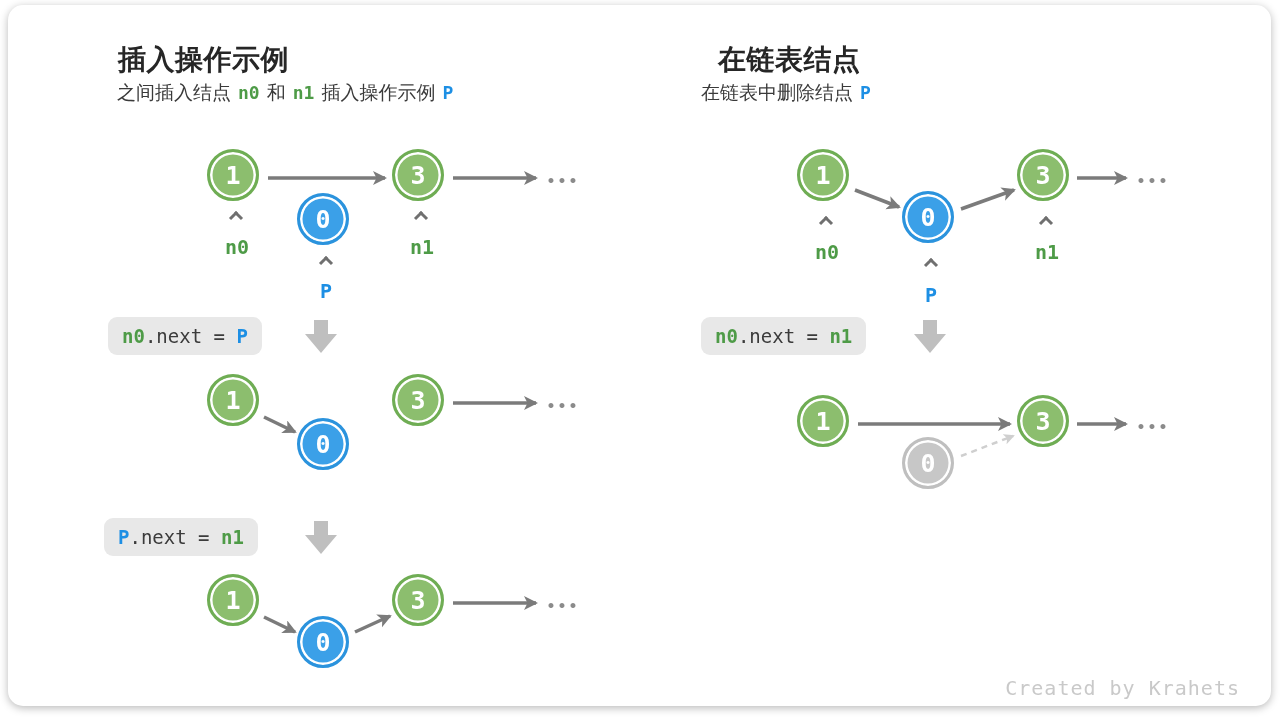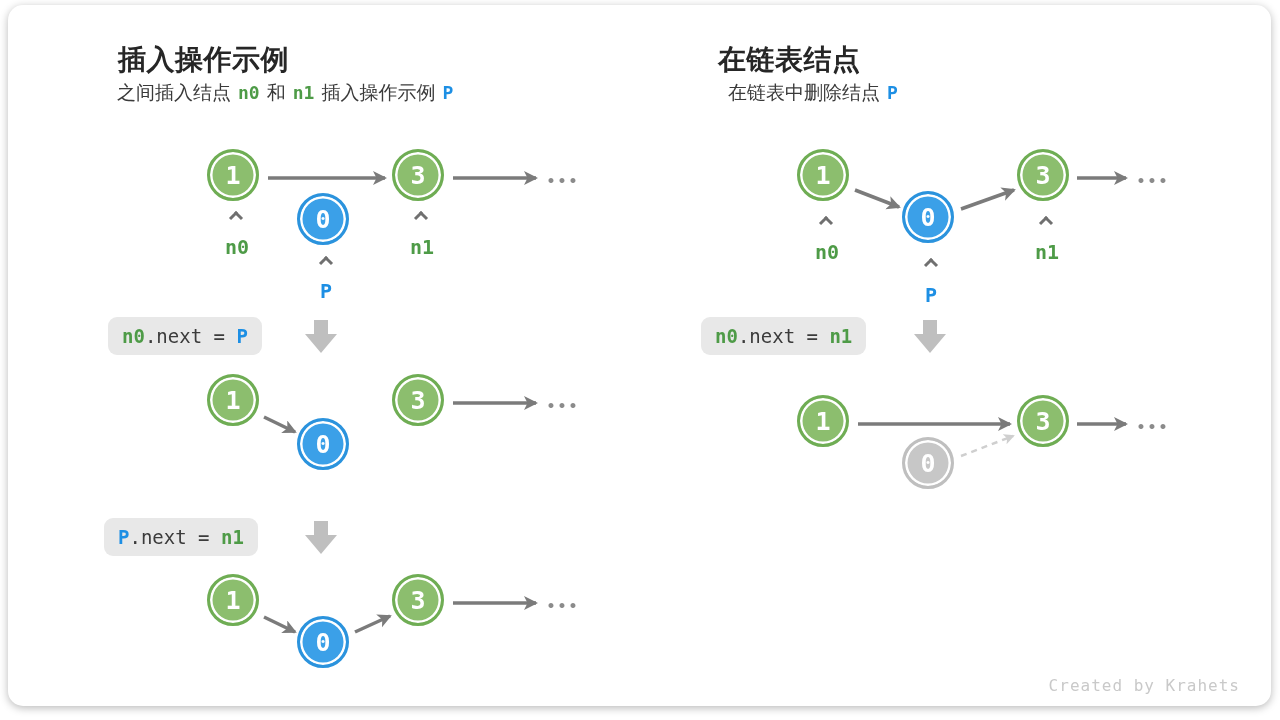--- a/index.html
+++ b/index.html
@@ -44,21 +44,21 @@
   .ellipsis{position:absolute;transform:translate(-50%,-50%);color:var(--ellipsis);
             font-size:14px;font-weight:bold;letter-spacing:2px;
             font-family:"DejaVu Sans",sans-serif;white-space:nowrap}
 
   .codebox{position:absolute;height:38px;line-height:38px;padding:0 14px;background:var(--code-bg);
            border-radius:9px;font-family:"DejaVu Sans Mono",monospace;font-size:19px;
            color:var(--code-text);white-space:pre}
   .codebox .kw{font-weight:bold}
 
   .watermark{position:absolute;right:40px;top:676px;font-family:"DejaVu Sans Mono",monospace;
-             font-size:16px;letter-spacing:1px;color:var(--watermark)}
+             font-size:20px;letter-spacing:1px;color:var(--watermark)}
 </style>
 </head>
 <body>
 
 <div class="card"></div>
 
 <svg class="arrows" width="1280" height="720" viewBox="0 0 1280 720">
   <defs>
     <marker id="ah" markerUnits="userSpaceOnUse" markerWidth="16" markerHeight="16" refX="12" refY="7" orient="auto">
       <path d="M0,0 L14,7 L0,14 L3.5,7 Z" fill="var(--arrow)"></path>
@@ -144,21 +144,21 @@
       <div class="node node-green" style="left:392px;top:574px">
           <span>3</span>
         </div>
       <div class="ellipsis" style="left:563px;top:606px">•••</div>
     </div>
   </div>
 
   <div>
     <div class="panel-title" style="left:718px;top:41px">在链表结点</div>
 
-    <div class="subtitle" style="left:728px;top:80px"><span>在链表中删除结点</span><span class="tok tok-blue">P</span></div>
+    <div class="subtitle" style="left:701px;top:80px"><span>在链表中删除结点</span><span class="tok tok-blue">P</span></div>
 
     <div>
       <div class="node node-green" style="left:797px;top:149px">
           <span>1</span>
         </div>
       <div class="node node-blue" style="left:902px;top:191px">
           <span>0</span>
         </div>
       <div class="node node-green" style="left:1017px;top:149px">
           <span>3</span>

